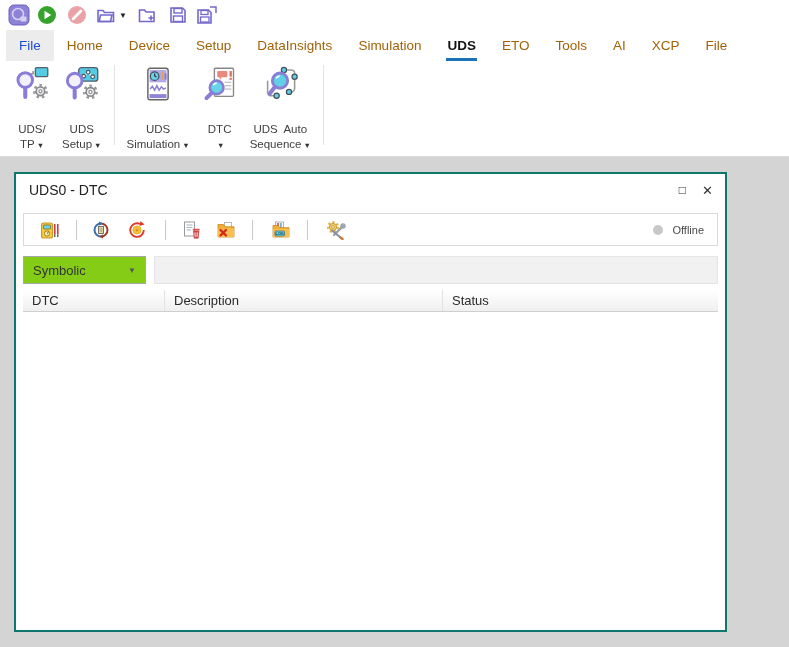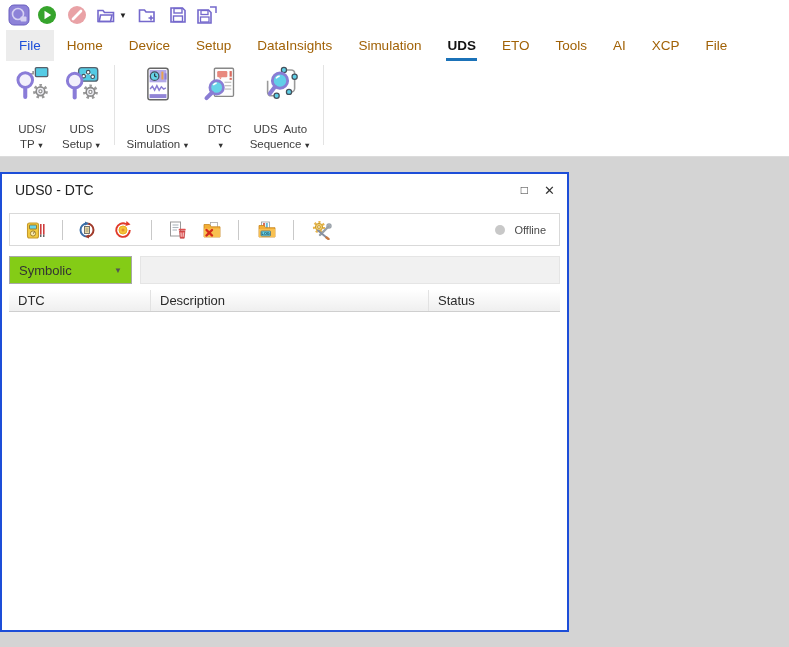--- a/index.html
+++ b/index.html
@@ -36,22 +36,22 @@
   .ribbon-btn {
     display: flex; flex-direction: column; align-items: center;
     padding: 5px 6px 0; min-width: 48px;
   }
   .ribbon-btn svg { width: 36px; height: 36px; }
   .ribbon-label { font-size: 11.5px; color: #3f3f3f; line-height: 1.3; text-align: center; margin-top: 16px; white-space: pre; }
   .rb-caret { font-size: 7.5px; color: #333; margin-left: 2px; }
   .ribbon-sep { width: 1px; height: 80px; background: #e3e3e3; margin: 4px 6px 0; }
   
   .window {
-    position: absolute; left: 0; top: 172px; width: 569px; height: 460px;
-    background: #ffffff; border: 2px solid #1d4ed8;
+    position: absolute; left: 14px; top: 172px; width: 713px; height: 460px;
+    background: #ffffff; border: 2px solid #0f766e;
   }
   .titlebar { height: 32px; display: flex; align-items: center; padding: 0 12px 0 13px; }
   .win-title { font-size: 14px; color: #222; }
   .win-controls { margin-left: auto; display: flex; align-items: center; gap: 16px; }
   .win-ctl { font-size: 12px; color: #333; line-height: 1; cursor: default; }
   .win-toolbar {
     margin: 7px 7px 0; height: 33px; border: 1px solid #d9d9d9;
     display: flex; align-items: center; padding-left: 16px;
   }
   .tb-icon { width: 20px; height: 20px; flex: 0 0 auto; }

